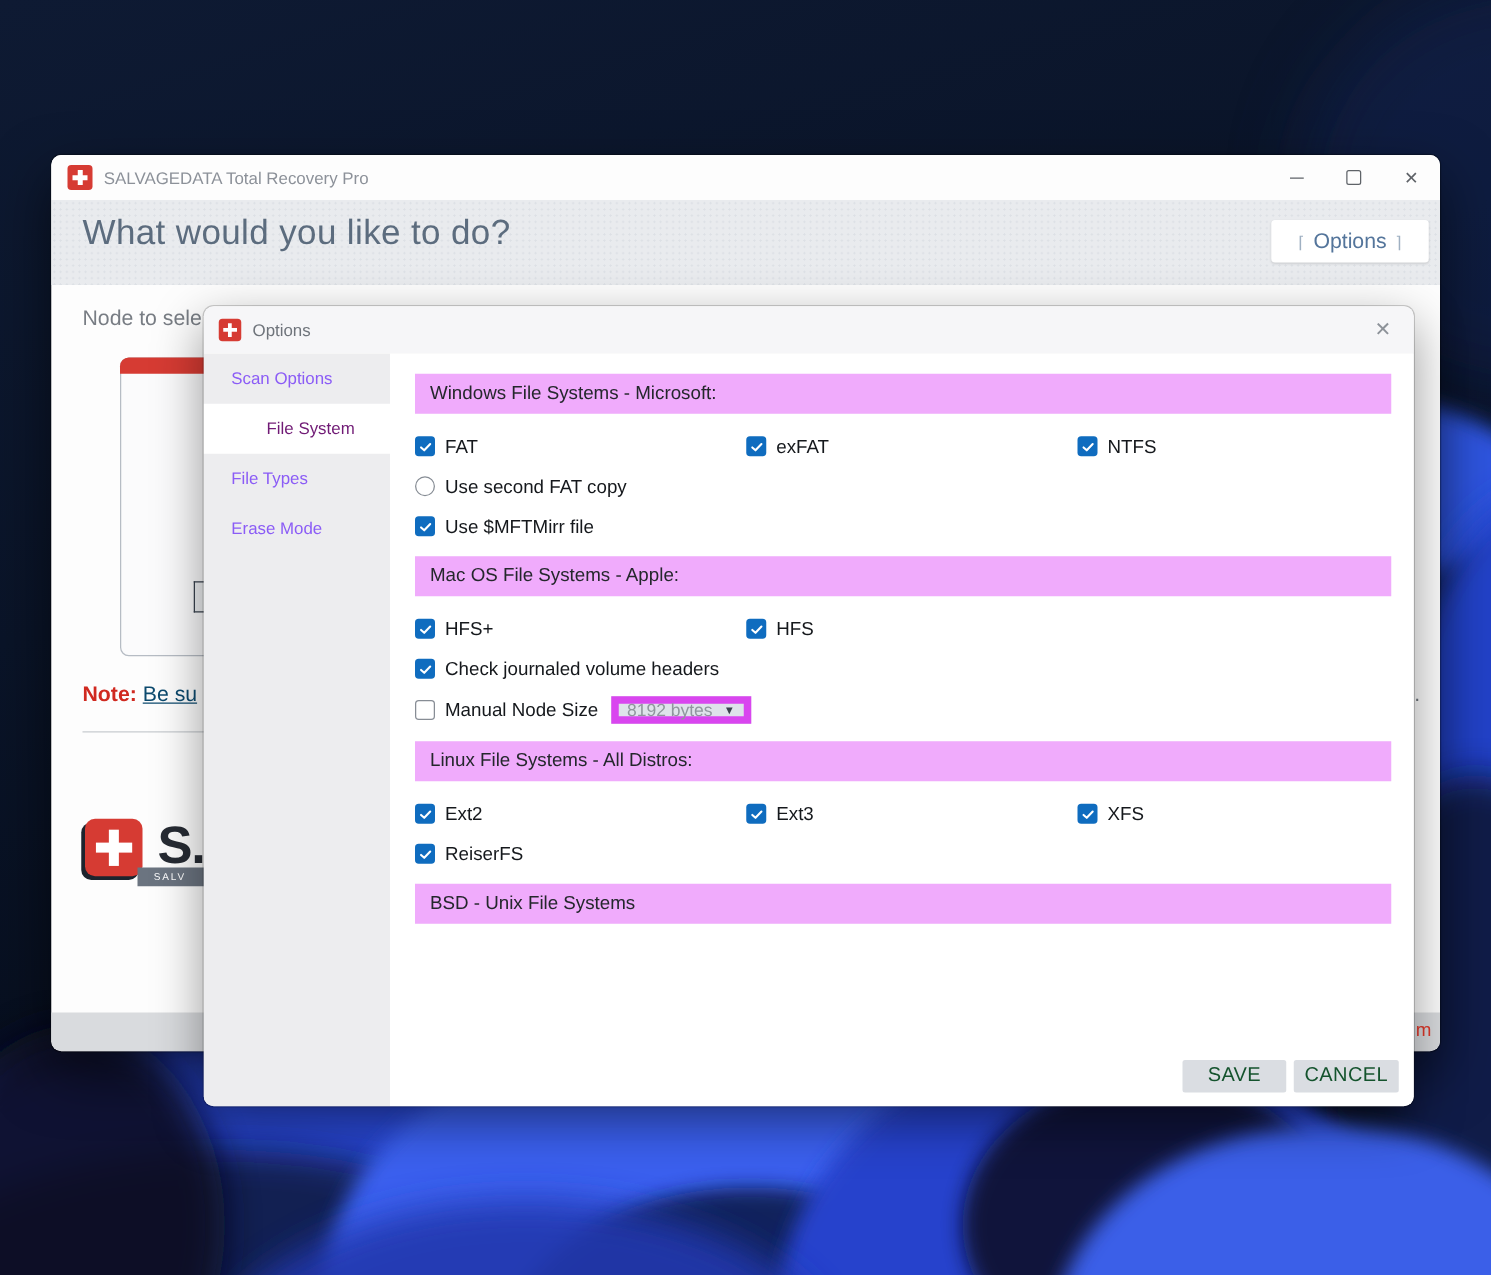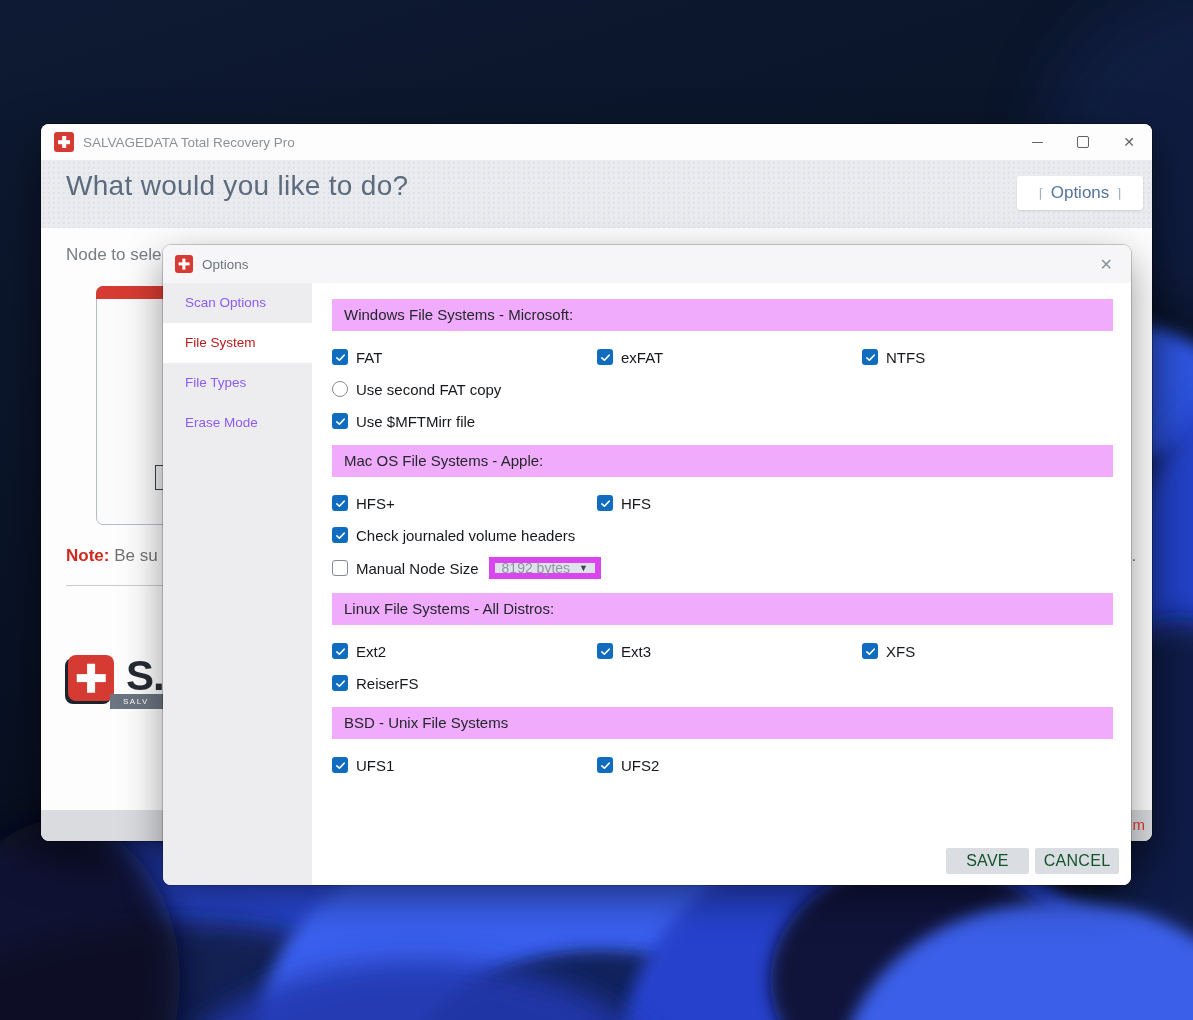--- a/index.html
+++ b/index.html
@@ -48,21 +48,21 @@
   
   .frag-click{position:absolute;left:25px;top:121px;font-size:17px;color:#787d84;white-space:nowrap;}
   .bg-card{
     position:absolute;left:55px;top:162px;width:120px;height:237px;background:#fbfbfc;
     border:1px solid #b6bcc4;border-radius:7px;
   }
   .bg-card-top{position:absolute;left:-1px;top:-1px;right:-1px;height:13px;background:#d63b33;border-radius:7px 7px 0 0;}
   .bg-card-btn-frag{position:absolute;left:58px;top:178px;width:14px;height:23px;border:1.5px solid #39424e;border-right:none;background:#eef0f2;}
   .frag-note{position:absolute;left:25px;top:422px;font-size:17px;white-space:nowrap;}
   .note-label{color:#d02920;font-weight:bold;}
-  .note-text{color:#737373;}
+  .note-text{color:#0c4a6e;text-decoration:underline;}
   .frag-note-tail{position:absolute;left:1081px;top:422px;font-size:17px;color:#6f767e;}
   .frag-hr{position:absolute;left:25px;top:461px;width:140px;height:1px;background:#c8cbcf;}
   .logo-box{position:absolute;left:27px;top:531px;width:46px;height:46px;border-radius:8px;background:#d63b33;box-shadow:-3px 3px 0 0 #1d242e;}
   .logo-box::before,.logo-box::after{content:"";position:absolute;background:#fff;left:50%;top:50%;transform:translate(-50%,-50%);}
   .logo-box::before{width:62%;height:17%;}
   .logo-box::after{width:17%;height:62%;}
   .logo-wordmark{position:absolute;left:85px;top:528px;font-size:42px;font-weight:600;color:#262b33;letter-spacing:-1px;}
   .logo-band{position:absolute;left:69px;top:570px;width:54px;height:15px;background:#6b7480;color:#fff;font-size:8px;letter-spacing:1.5px;line-height:15px;padding-left:13px;overflow:hidden;white-space:nowrap;}
   .mw-footer{position:absolute;left:0;right:0;bottom:0;height:31px;background:#d9dbde;border-radius:0 0 8px 8px;}
   .footer-link-frag{position:absolute;right:7px;top:6px;font-size:15px;color:#e2392b;}
@@ -72,21 +72,21 @@
     position:absolute;left:163px;top:245px;width:968px;height:640px;background:#ffffff;
     border-radius:8px;z-index:2;overflow:hidden;
     box-shadow:0 0 0 1px rgba(0,0,0,.18), 0 14px 40px rgba(0,0,0,.4);
   }
   .dlg-titlebar{position:absolute;left:0;top:0;right:0;height:38px;background:#f6f6f8;display:flex;align-items:center;}
   .dlg-titlebar .app-icon{width:18px;height:18px;margin-left:12px;}
   .dlg-title{margin-left:9px;font-size:13.5px;color:#6f747b;}
   .dlg-close{margin-left:auto;margin-right:14px;font-size:16px;color:#8d9299;cursor:pointer;padding:2px 4px;}
   .dlg-sidebar{position:absolute;left:0;top:38px;bottom:0;width:149px;background:#ededef;}
   .side-item{height:40px;line-height:40px;padding-left:22px;font-size:13.5px;color:#8b5cf6;cursor:pointer;}
-  .side-item.sel{background:#ffffff;color:#b91c1c;}
+  .side-item.sel{background:#ffffff;color:#701a75;text-align:center;}
   .dlg-content{position:absolute;left:149px;top:38px;right:0;bottom:0;background:#fff;padding:16px 18px 0 20px;box-sizing:border-box;}
   .sec-header{height:32px;line-height:32px;background:#f0abfc;padding-left:12px;font-size:15px;color:#24272c;margin:14px 0 16px 0;}
   .sec-header:first-child{margin-top:0;}
   .opt-row{margin-bottom:12px;min-height:20px;display:flex;align-items:center;}
   .opt{display:inline-flex;align-items:center;cursor:pointer;}
   .opt.col{flex:0 0 265px;}
   .cb{width:16px;height:16px;border-radius:3px;box-sizing:border-box;flex:0 0 auto;display:flex;align-items:center;justify-content:center;}
   .cb.on{background:#0f6cbf;}
   .cb.off{background:#fff;border:1px solid #878d95;}
   .radio{width:16px;height:16px;border-radius:50%;box-sizing:border-box;flex:0 0 auto;position:relative;}
@@ -320,36 +320,18 @@
         <label class="opt col">
           <span class="cb on">
             <svg viewBox="0 0 12 12" width="11" height="11">
               <polyline points="2,6.5 4.8,9 10,3.5" fill="none" stroke="#fff" stroke-width="1.8" stroke-linecap="round" stroke-linejoin="round"></polyline>
             </svg>
           </span>
           <span class="olbl">ReiserFS</span>
         </label>
       </div>
       <div class="sec-header">BSD - Unix File Systems</div>
-      <div class="opt-row">
-        <label class="opt col">
-          <span class="cb on">
-            <svg viewBox="0 0 12 12" width="11" height="11">
-              <polyline points="2,6.5 4.8,9 10,3.5" fill="none" stroke="#fff" stroke-width="1.8" stroke-linecap="round" stroke-linejoin="round"></polyline>
-            </svg>
-          </span>
-          <span class="olbl">UFS1</span>
-        </label>
-        <label class="opt col">
-          <span class="cb on">
-            <svg viewBox="0 0 12 12" width="11" height="11">
-              <polyline points="2,6.5 4.8,9 10,3.5" fill="none" stroke="#fff" stroke-width="1.8" stroke-linecap="round" stroke-linejoin="round"></polyline>
-            </svg>
-          </span>
-          <span class="olbl">UFS2</span>
-        </label>
-      </div>
     </div>
   <div class="dlg-buttons">
     <button class="dlg-btn btn-save">SAVE</button>
     <button class="dlg-btn btn-cancel">CANCEL</button>
   </div>
 </div>
 
 </body></html>

